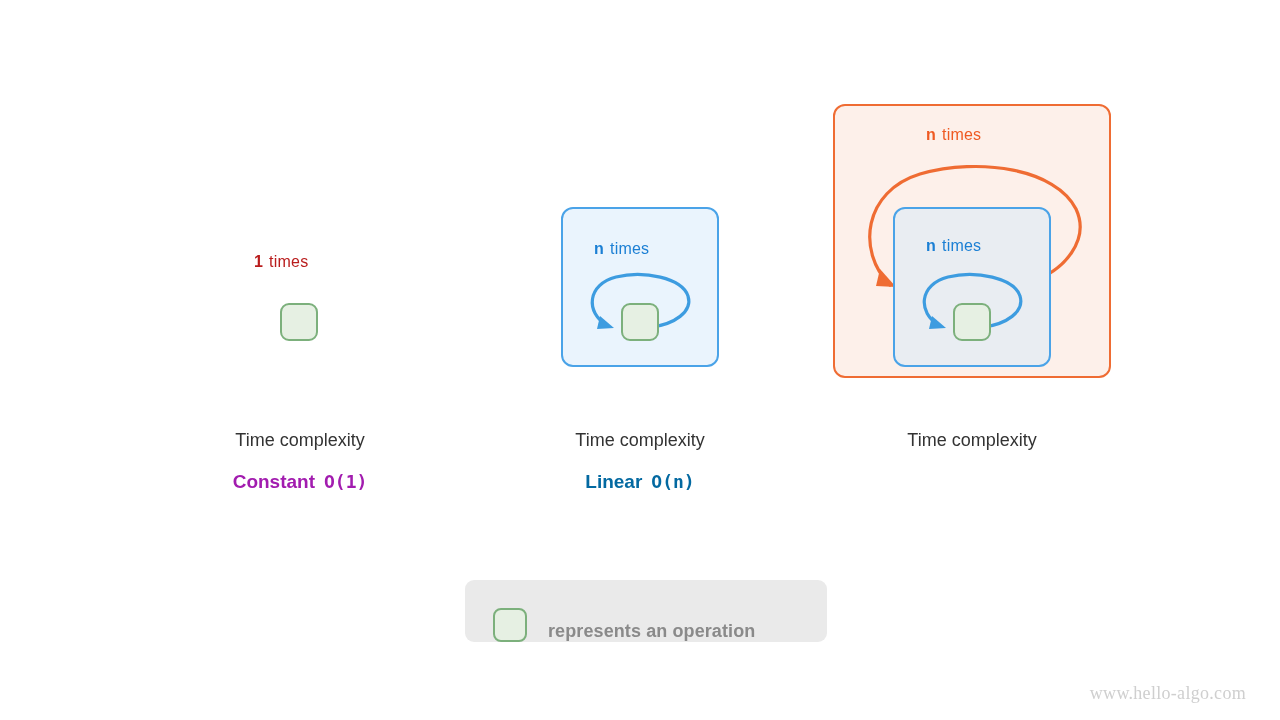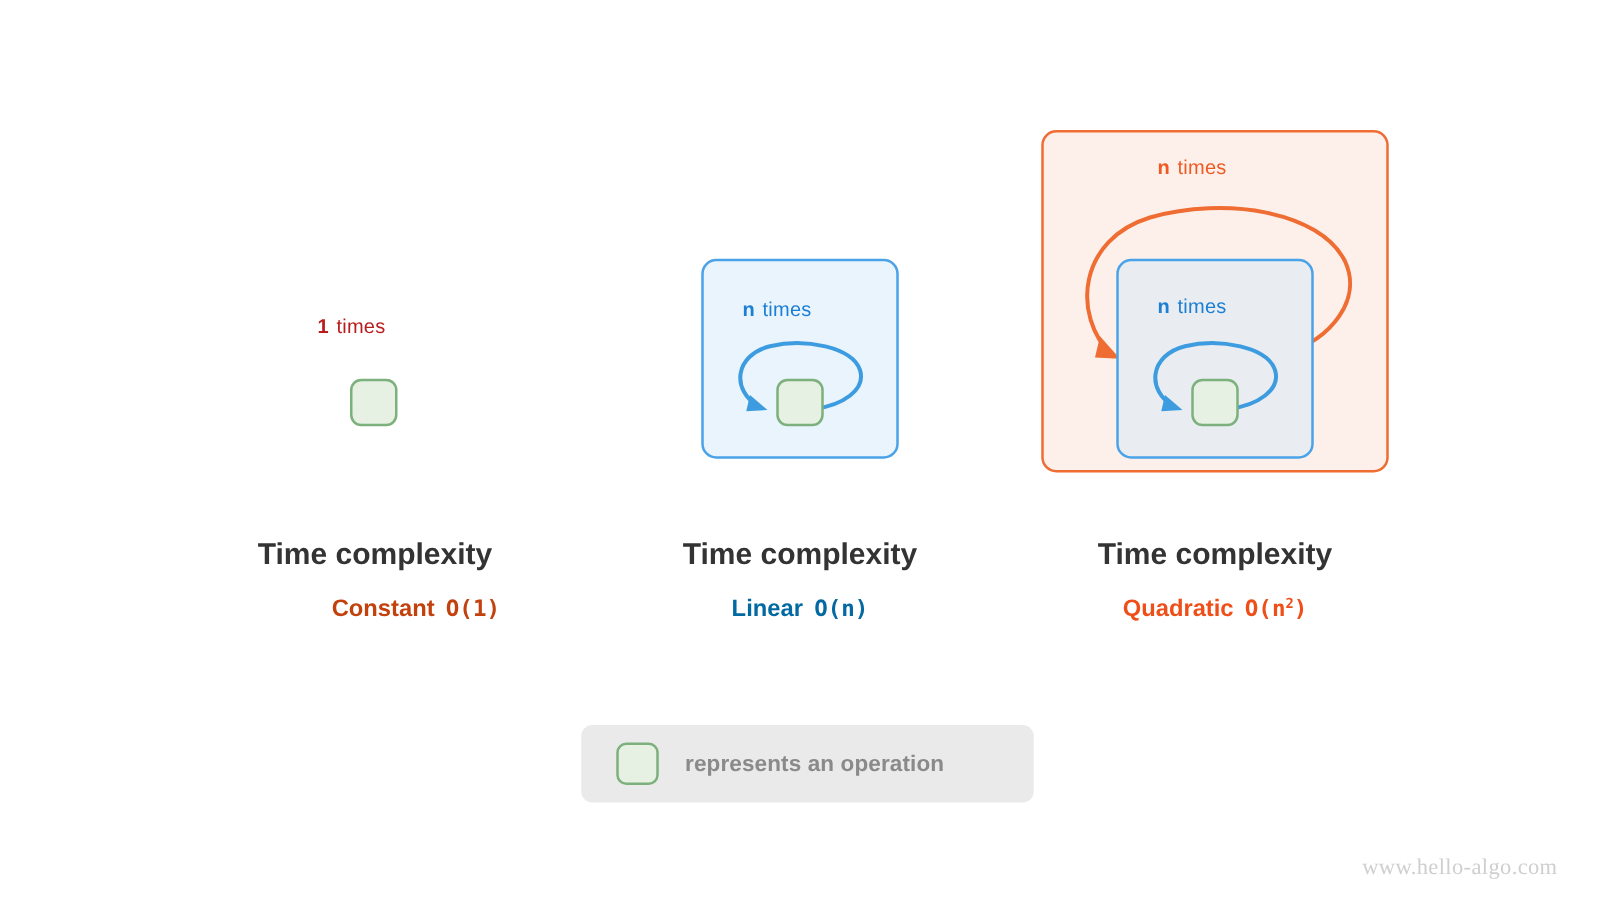--- a/index.html
+++ b/index.html
@@ -112,22 +112,22 @@
   .arc-inner-quad   { left: 918px;  top: 272px; }
   .arc-outer-quad   { left: 860px;  top: 165px; }
 
   
   .caption {
     position: absolute;
     text-align: center;
     white-space: nowrap;
   }
   .caption-title {
-    font-size: 24px;
-    font-weight: 700;
+    font-size: 18px;
+    font-weight: 400;
     color: #333333;
     line-height: 1.1;
   }
   .caption-value {
     margin-top: 21px;
     font-size: 19px;
     font-weight: 700;
     line-height: 1.1;
   }
   .caption-value .bigo {
@@ -138,35 +138,35 @@
   }
   .caption-value .bigo sup {
     font-size: 11px;
     vertical-align: super;
     line-height: 0;
   }
   .cap-const     { left: 200px; top: 431px; width: 200px; }
   .cap-linear    { left: 540px; top: 431px; width: 200px; }
   .cap-quadratic { left: 872px; top: 431px; width: 200px; }
 
-  .color-const     { color: #c2410c; text-align: right; }
+  .color-const     { color: #a21caf; }
   .color-linear    { color: #0369a1; }
   .color-quadratic { color: #f04e18; }
 
   
   .legend {
     position: absolute;
     left: 465px;
     top: 580px;
     width: 362px;
     height: 62px;
     background: #eaeaea;
     border-radius: 9px;
     display: flex;
-    align-items: center;
+    align-items: flex-end;
   }
   .legend-swatch {
     width: 34px;
     height: 34px;
     box-sizing: border-box;
     border: 2px solid #7cb07c;
     background: #e6f0e3;
     border-radius: 8px;
     margin-left: 28px;
     flex: 0 0 auto;
@@ -248,23 +248,20 @@
 
   <div class="caption cap-linear">
     <div class="caption-title">Time complexity</div>
     <div class="caption-value color-linear">
       <span>Linear</span><span class="bigo">O(n)</span>
     </div>
   </div>
 
   <div class="caption cap-quadratic">
     <div class="caption-title">Time complexity</div>
-    <div class="caption-value color-quadratic">
-      <span>Quadratic</span><span class="bigo"><span>O(n</span><sup>2</sup><span>)</span></span>
-    </div>
   </div>
 
   <div class="legend">
     <div class="legend-swatch"></div>
     <div class="legend-text">represents an operation</div>
   </div>
 
   <div class="watermark">www.hello-algo.com</div>
 
 </div>

